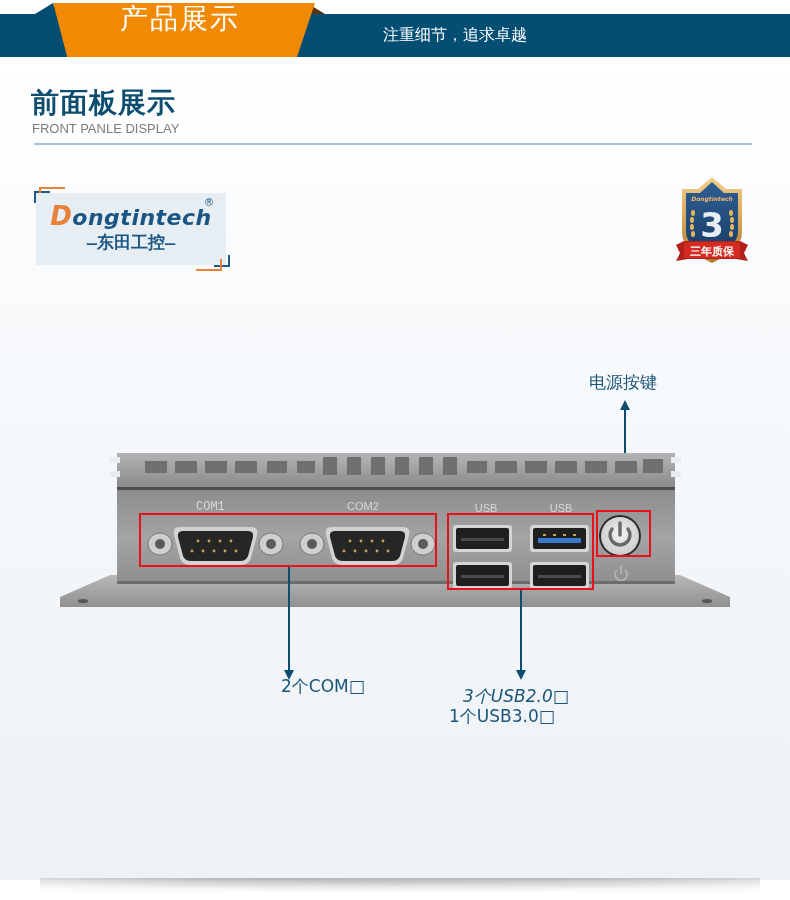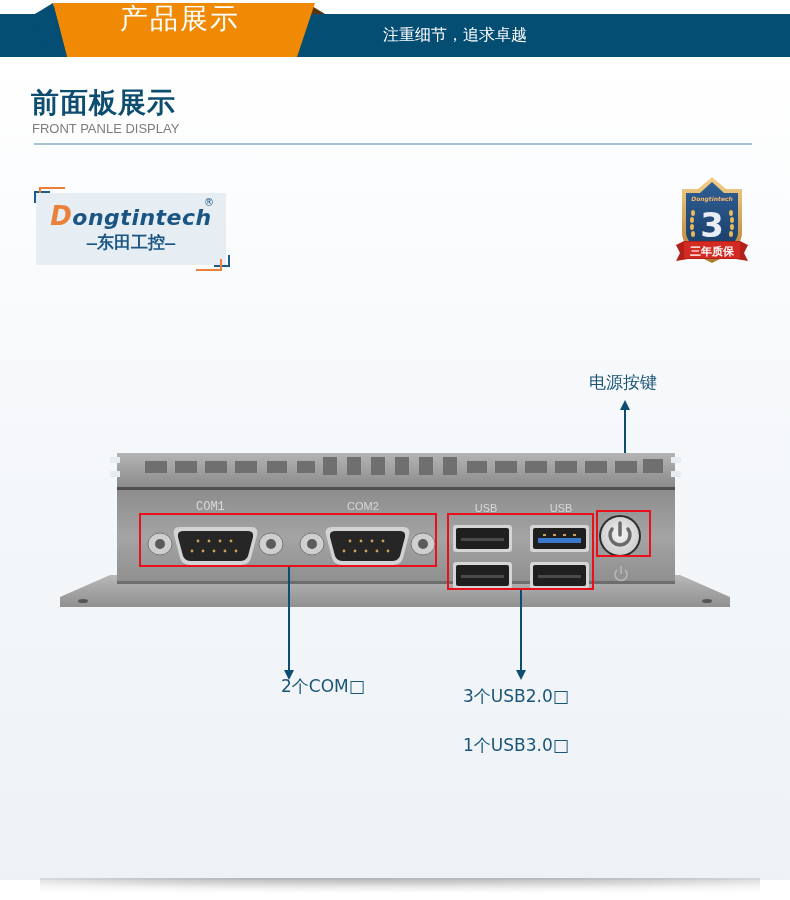--- a/index.html
+++ b/index.html
@@ -255,17 +255,17 @@
   <div class="hl-box" style="left:139px; top:513px; width:298px; height:54px;"></div>
   <div class="hl-box" style="left:447px; top:513px; width:147px; height:77px;"></div>
   <div class="hl-box" style="left:596px; top:510px; width:55px; height:47px;"></div>
 
   <div class="callout-line" style="left:288px; top:567px; height:103px;"></div>
   <div class="arrow-down" style="left:284px; top:670px;"></div>
   <div class="callout-label" style="left:241px; top:676px;margin-left:40px;">2个COM□</div>
 
   <div class="callout-line" style="left:520px; top:590px; height:80px;"></div>
   <div class="arrow-down" style="left:516px; top:670px;"></div>
-  <div class="callout-label" style="left:463px; top:686px;">3个USB2.0□</div>
-  <div class="callout-label" style="left:463px; top:706px;margin-top:29px;">1个USB3.0□</div>
+  <div class="callout-label" style="left:463px; top:686px;font-style:italic;">3个USB2.0□</div>
+  <div class="callout-label" style="left:449px; top:706px;">1个USB3.0□</div>
 
   <div class="bottom-shadow"></div>
 </div>
 
 </body></html>

